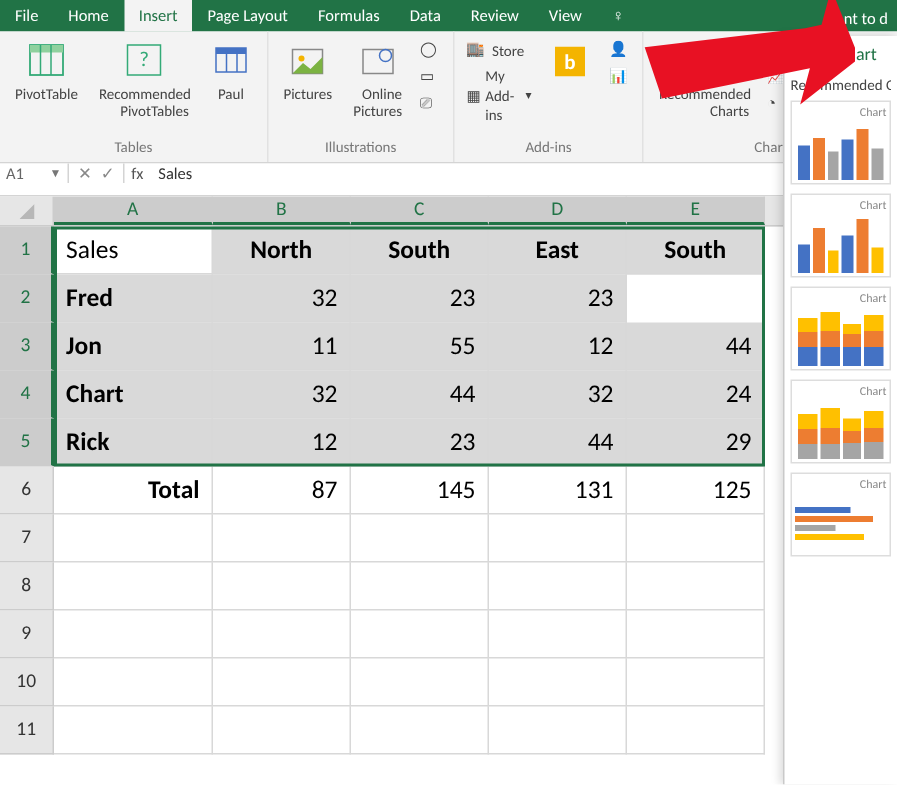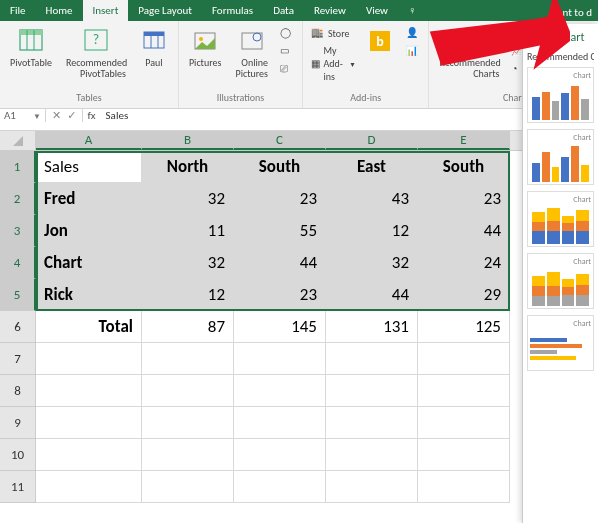--- a/index.html
+++ b/index.html
@@ -278,21 +278,20 @@
     <div class="cell colB sel hdr">North</div>
     <div class="cell colC sel hdr">South</div>
     <div class="cell colD sel hdr">East</div>
     <div class="cell colE sel hdr">South</div>
   </div>
   <div class="row">
     <div class="rowhead sel">2</div>
     <div class="cell colA sel left">Fred</div>
     <div class="cell colB sel num">32</div>
     <div class="cell colC sel num">23</div>
-    <div class="cell colD sel num">43</div>
     <div class="cell colE sel num">23</div>
   </div>
   <div class="row">
     <div class="rowhead sel">3</div>
     <div class="cell colA sel left">Jon</div>
     <div class="cell colB sel num">11</div>
     <div class="cell colC sel num">55</div>
     <div class="cell colD sel num">12</div>
     <div class="cell colE sel num">44</div>
   </div>

